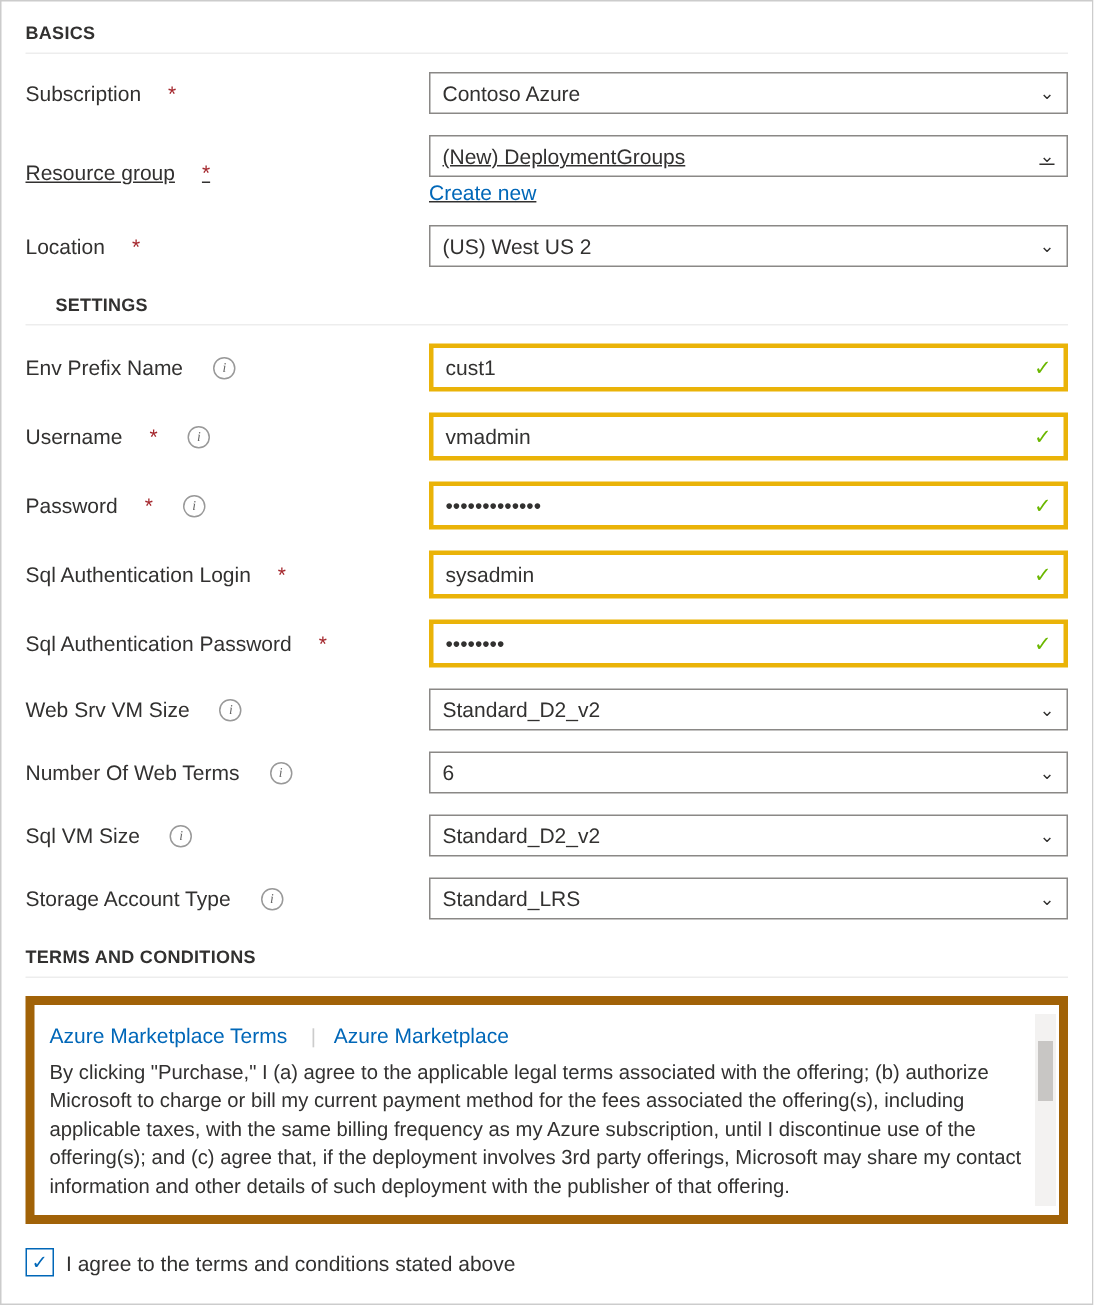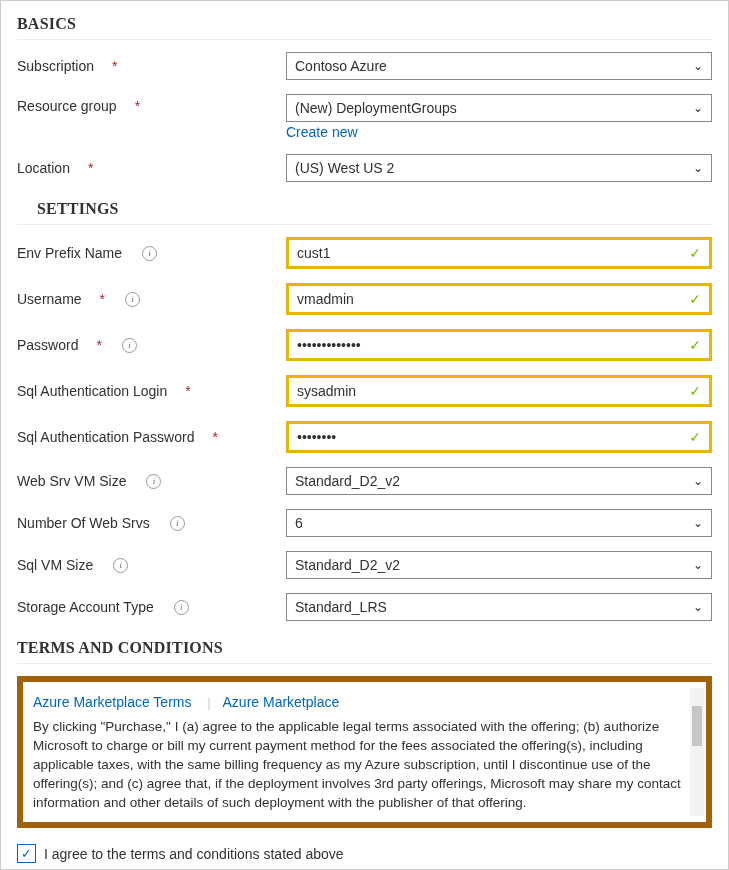--- a/index.html
+++ b/index.html
@@ -14,26 +14,25 @@
     box-sizing: border-box;
     width: 729px;
     height: 870px;
     border: 1px solid #ccc;
     padding: 10px 16px 16px 16px;
     overflow: hidden;
     position: relative;
   }
   .section-heading {
     font-weight: 600;
-    font-size: 16px;
+    font-size: 12px;
     text-transform: uppercase;
     letter-spacing: 0.2px;
     margin-top: 4px;
     margin-bottom: 6px;
-    font-family: Liberation Serif, serif;
   }
   .hr {
     border: none;
     border-top: 1px solid #ededed;
     margin: 0 0 12px 0;
   }
   .form-row {
     display: flex;
     align-items: center;
     margin-bottom: 14px;
@@ -180,21 +179,21 @@
       <span class="req">*</span>
     </div>
     <div class="field-col">
       <div class="select">
         <span>Contoso Azure</span>
         <span class="chevron">⌄</span>
       </div>
     </div>
   </div>
 
-  <div class="form-row" style="align-items:flex-start;">
+  <div class="form-row" style="align-items:center;text-decoration:underline;">
     <div class="label-col" style="padding-top:4px;">
       <span>Resource group</span>
       <span class="req">*</span>
     </div>
     <div class="field-col">
       <div class="select">
         <span>(New) DeploymentGroups</span>
         <span class="chevron">⌄</span>
       </div>
       <span class="link">Create new</span>
@@ -292,21 +291,21 @@
     <div class="field-col">
       <div class="select">
         <span>Standard_D2_v2</span>
         <span class="chevron">⌄</span>
       </div>
     </div>
   </div>
 
   <div class="form-row">
     <div class="label-col">
-      <span>Number Of Web Srvs</span>
+      <span>Number Of Web Terms</span>
       <span class="info-icon">i</span>
     </div>
     <div class="field-col">
       <div class="select">
         <span>6</span>
         <span class="chevron">⌄</span>
       </div>
     </div>
   </div>
 

